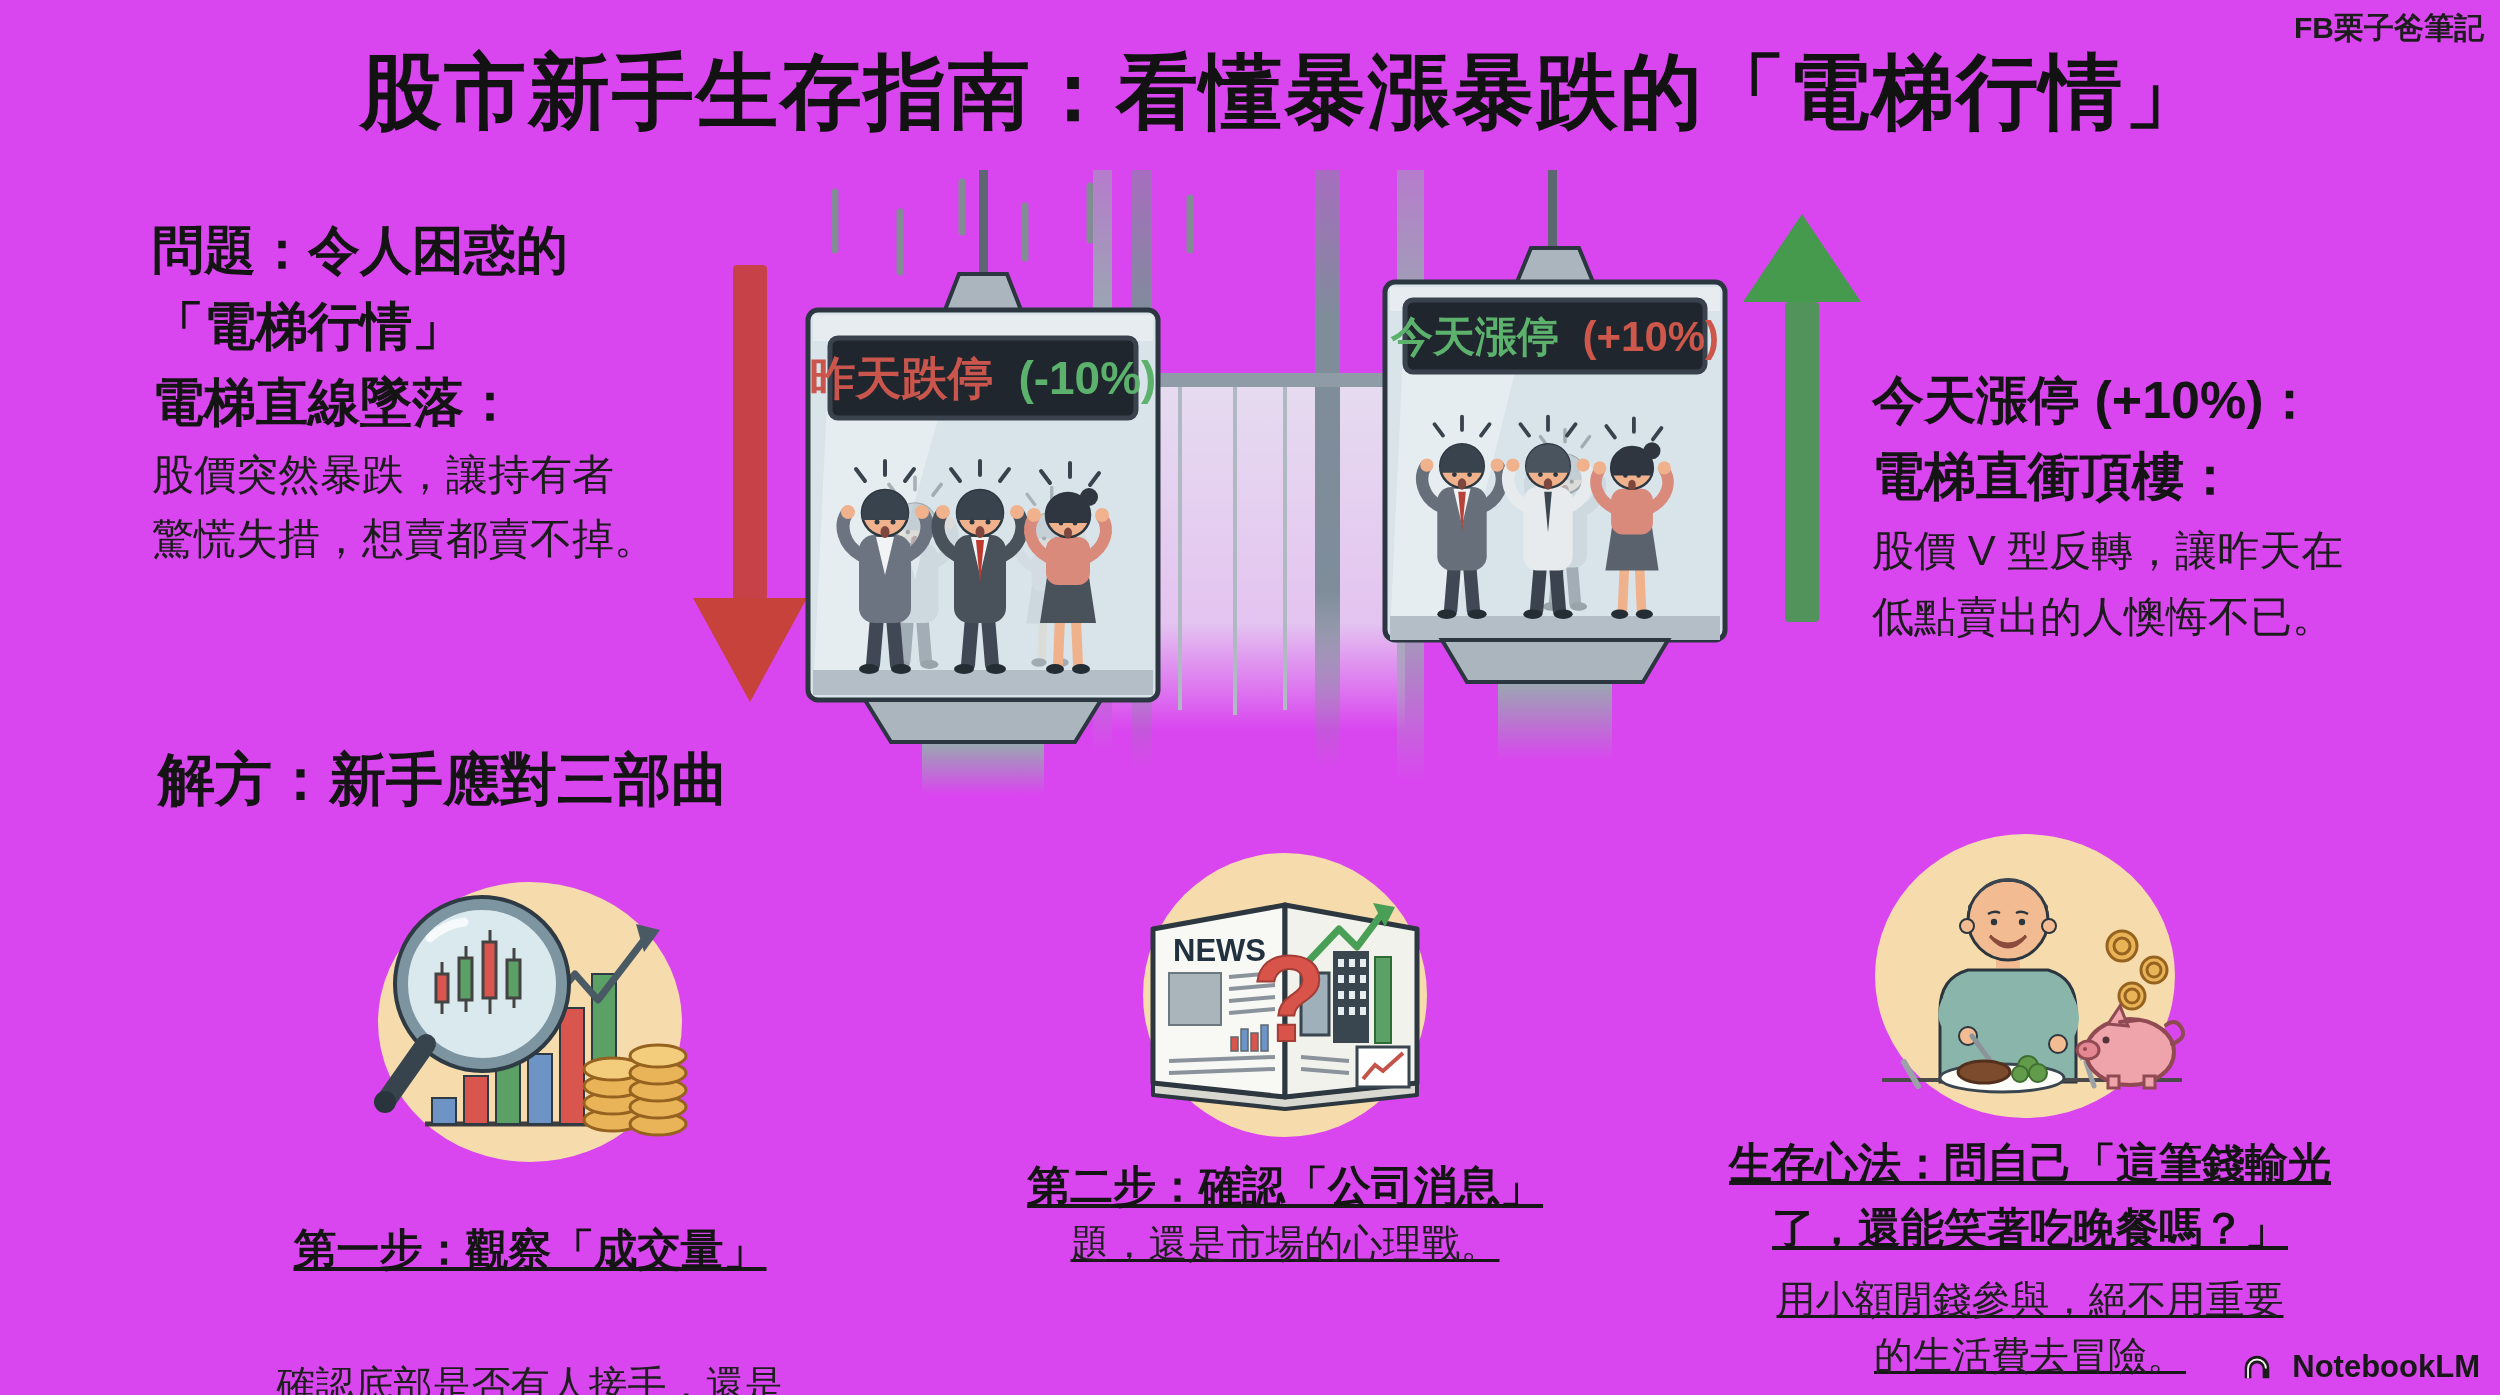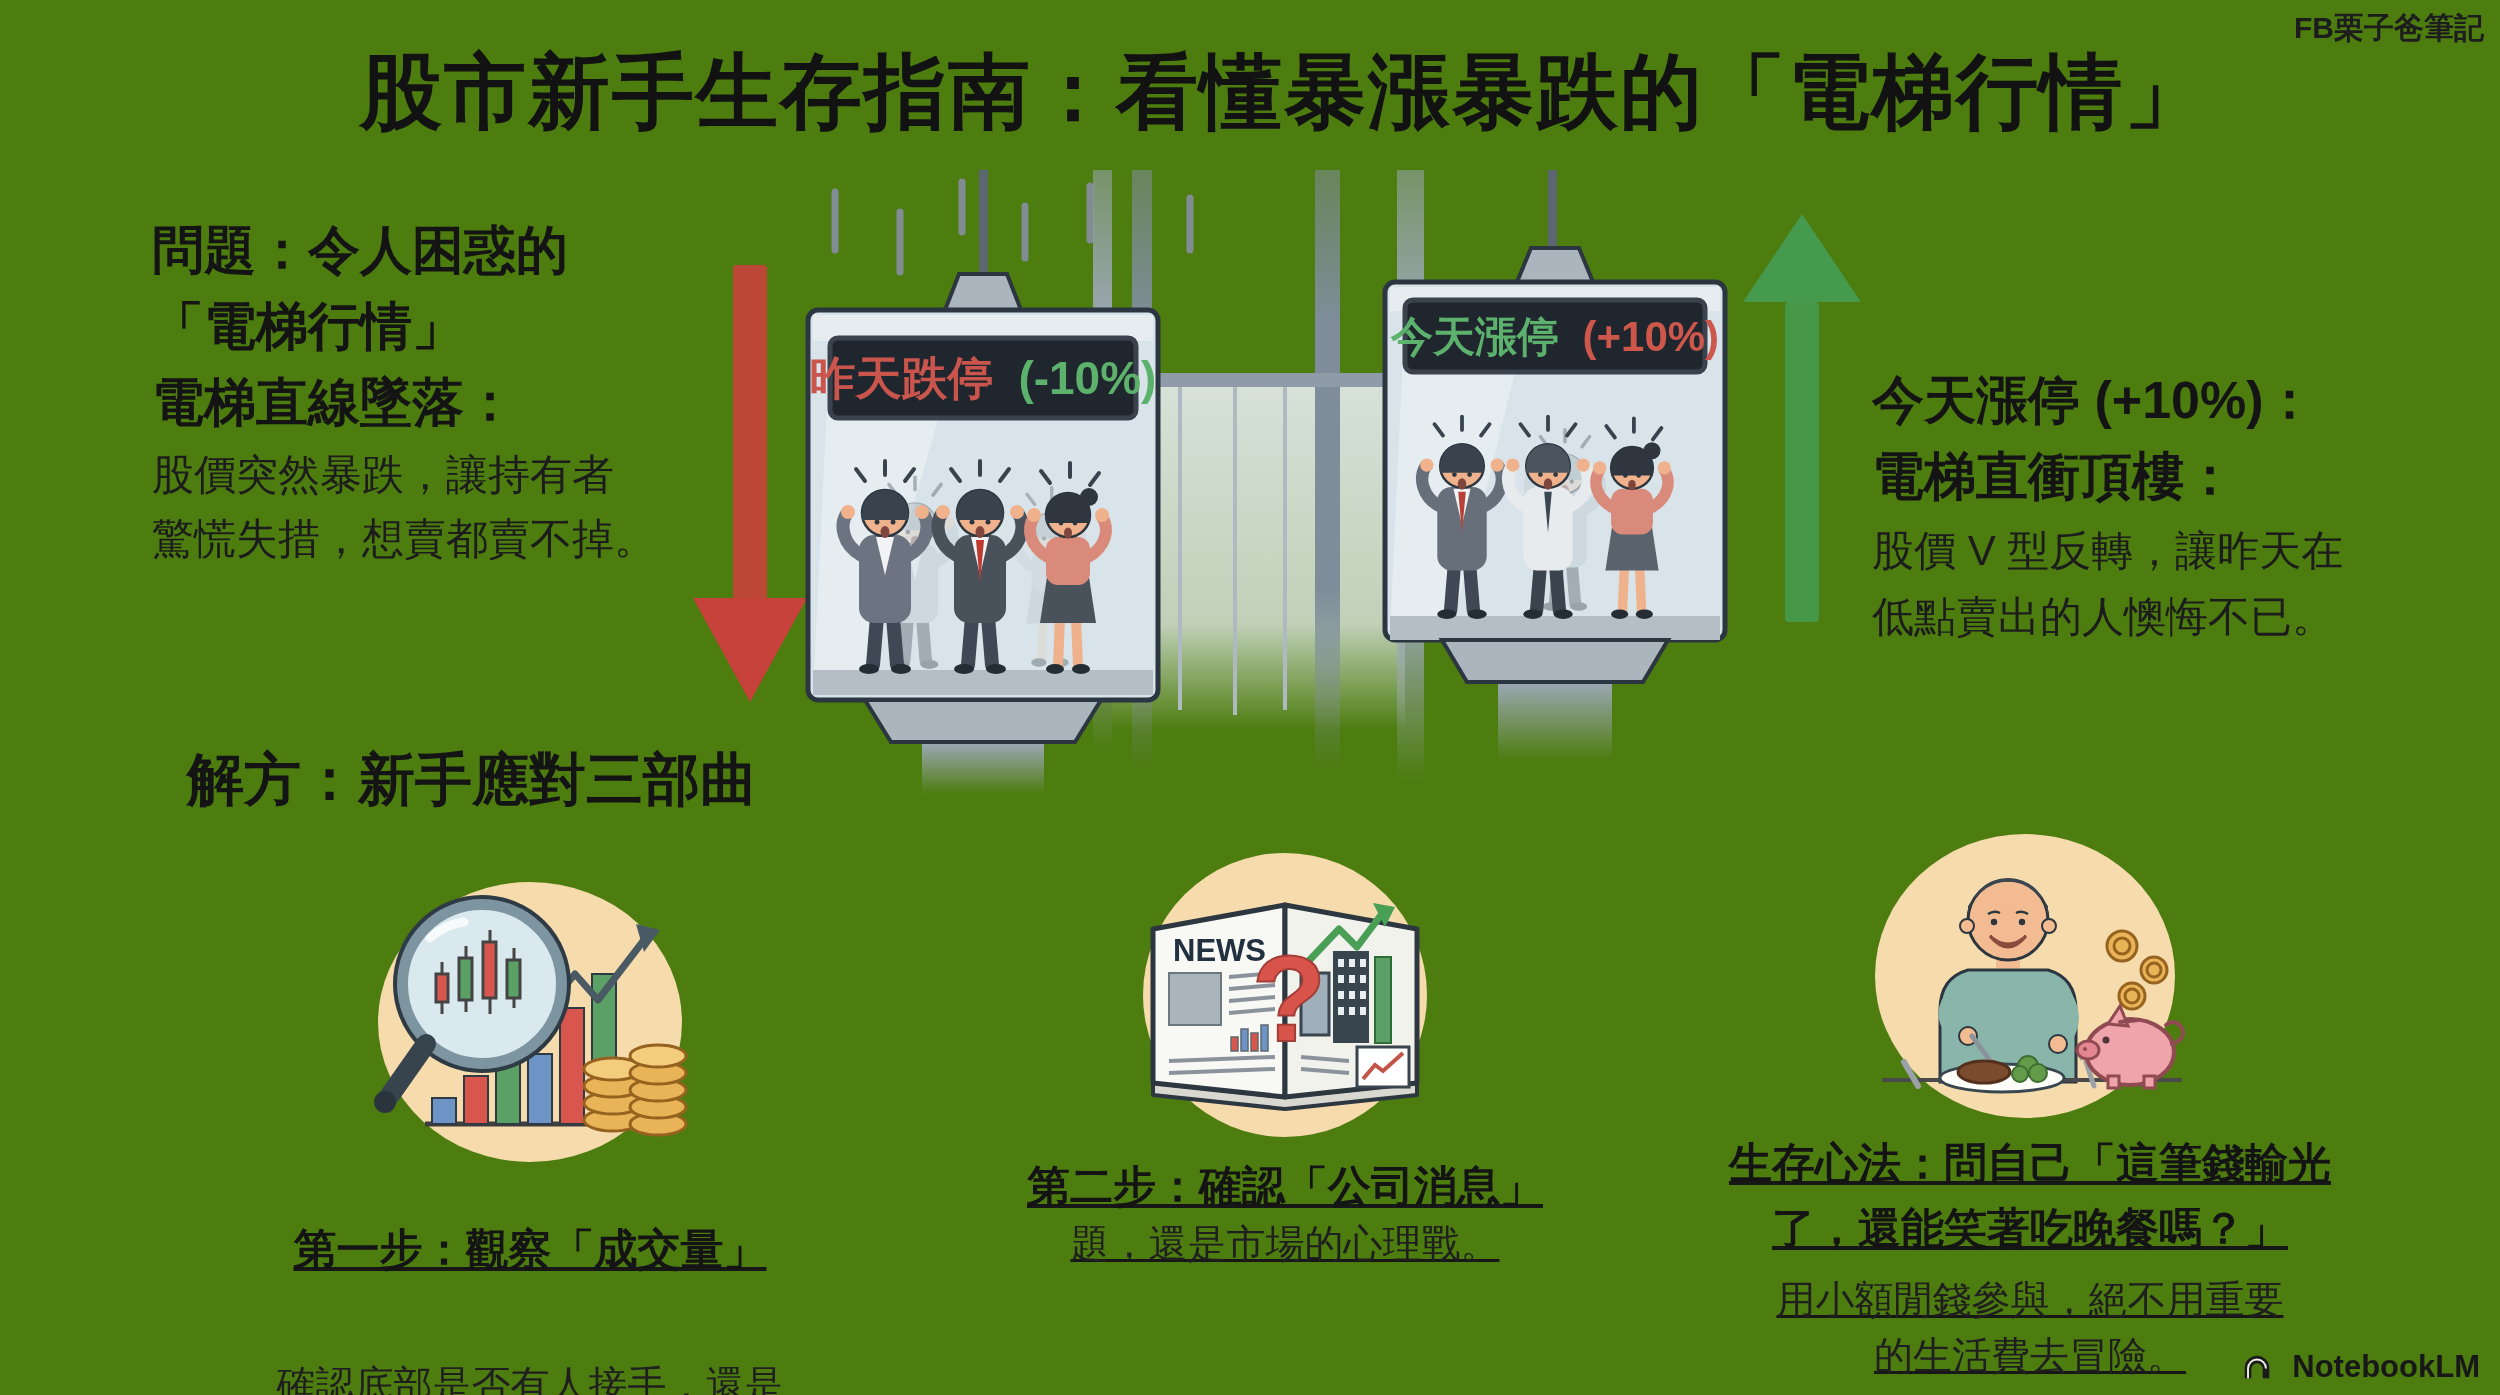--- a/index.html
+++ b/index.html
@@ -1,31 +1,31 @@
 <!DOCTYPE html>
 <html><head>
 <meta charset="utf-8">
 <style>
   html,body{margin:0;padding:0;}
   .canvas{
     position:relative;width:2500px;height:1395px;overflow:hidden;
-    background:#4d7c0f;color:#171717;
+    background:#d946ef;color:#171717;
     font-family:"Liberation Sans","DejaVu Sans",sans-serif;
   }
   .credit{position:absolute;top:8px;right:16px;font-size:30px;font-weight:700;color:#1d1d1d;}
   .title{position:absolute;top:38px;left:0;width:100%;margin:0;text-align:center;
     font-size:82px;font-weight:900;letter-spacing:2px;color:#121212;padding-left:34px;}
   .text-block{position:absolute;}
   .hline{font-size:52px;font-weight:800;line-height:76px;color:#141414;white-space:nowrap;}
   .bline{font-size:42px;font-weight:500;line-height:58px;color:#1c1c1c;white-space:nowrap;}
   .problem-block{left:152px;top:212px;}
   .problem-block .bline{margin-top:6px;}
   .surge-block{left:1872px;top:362px;}
   .surge-block .bline{margin-top:8px;}
-  .solution-heading{position:absolute;left:158px;top:742px;font-size:57px;font-weight:800;color:#141414;margin-left:29px;}
+  .solution-heading{position:absolute;left:158px;top:742px;font-size:57px;font-weight:800;color:#141414;}
   .scene{position:absolute;left:660px;top:170px;width:1240px;height:625px;}
   .col{position:absolute;width:780px;display:flex;flex-direction:column;align-items:center;text-align:center;text-decoration:underline;}
   .col1{left:140px;top:872px;gap:32px;}
   .col2{left:895px;top:845px;}
   .col3{left:1640px;top:828px;}
   .step-icon{width:320px;height:300px;}
   .step-title{font-size:43px;font-weight:800;line-height:59px;color:#141414;white-space:nowrap;}
   .col1 .step-title{margin-top:16px;}
   .col2 .step-title{margin-top:12px;}
   .col3 .step-title{margin-top:6px;}

